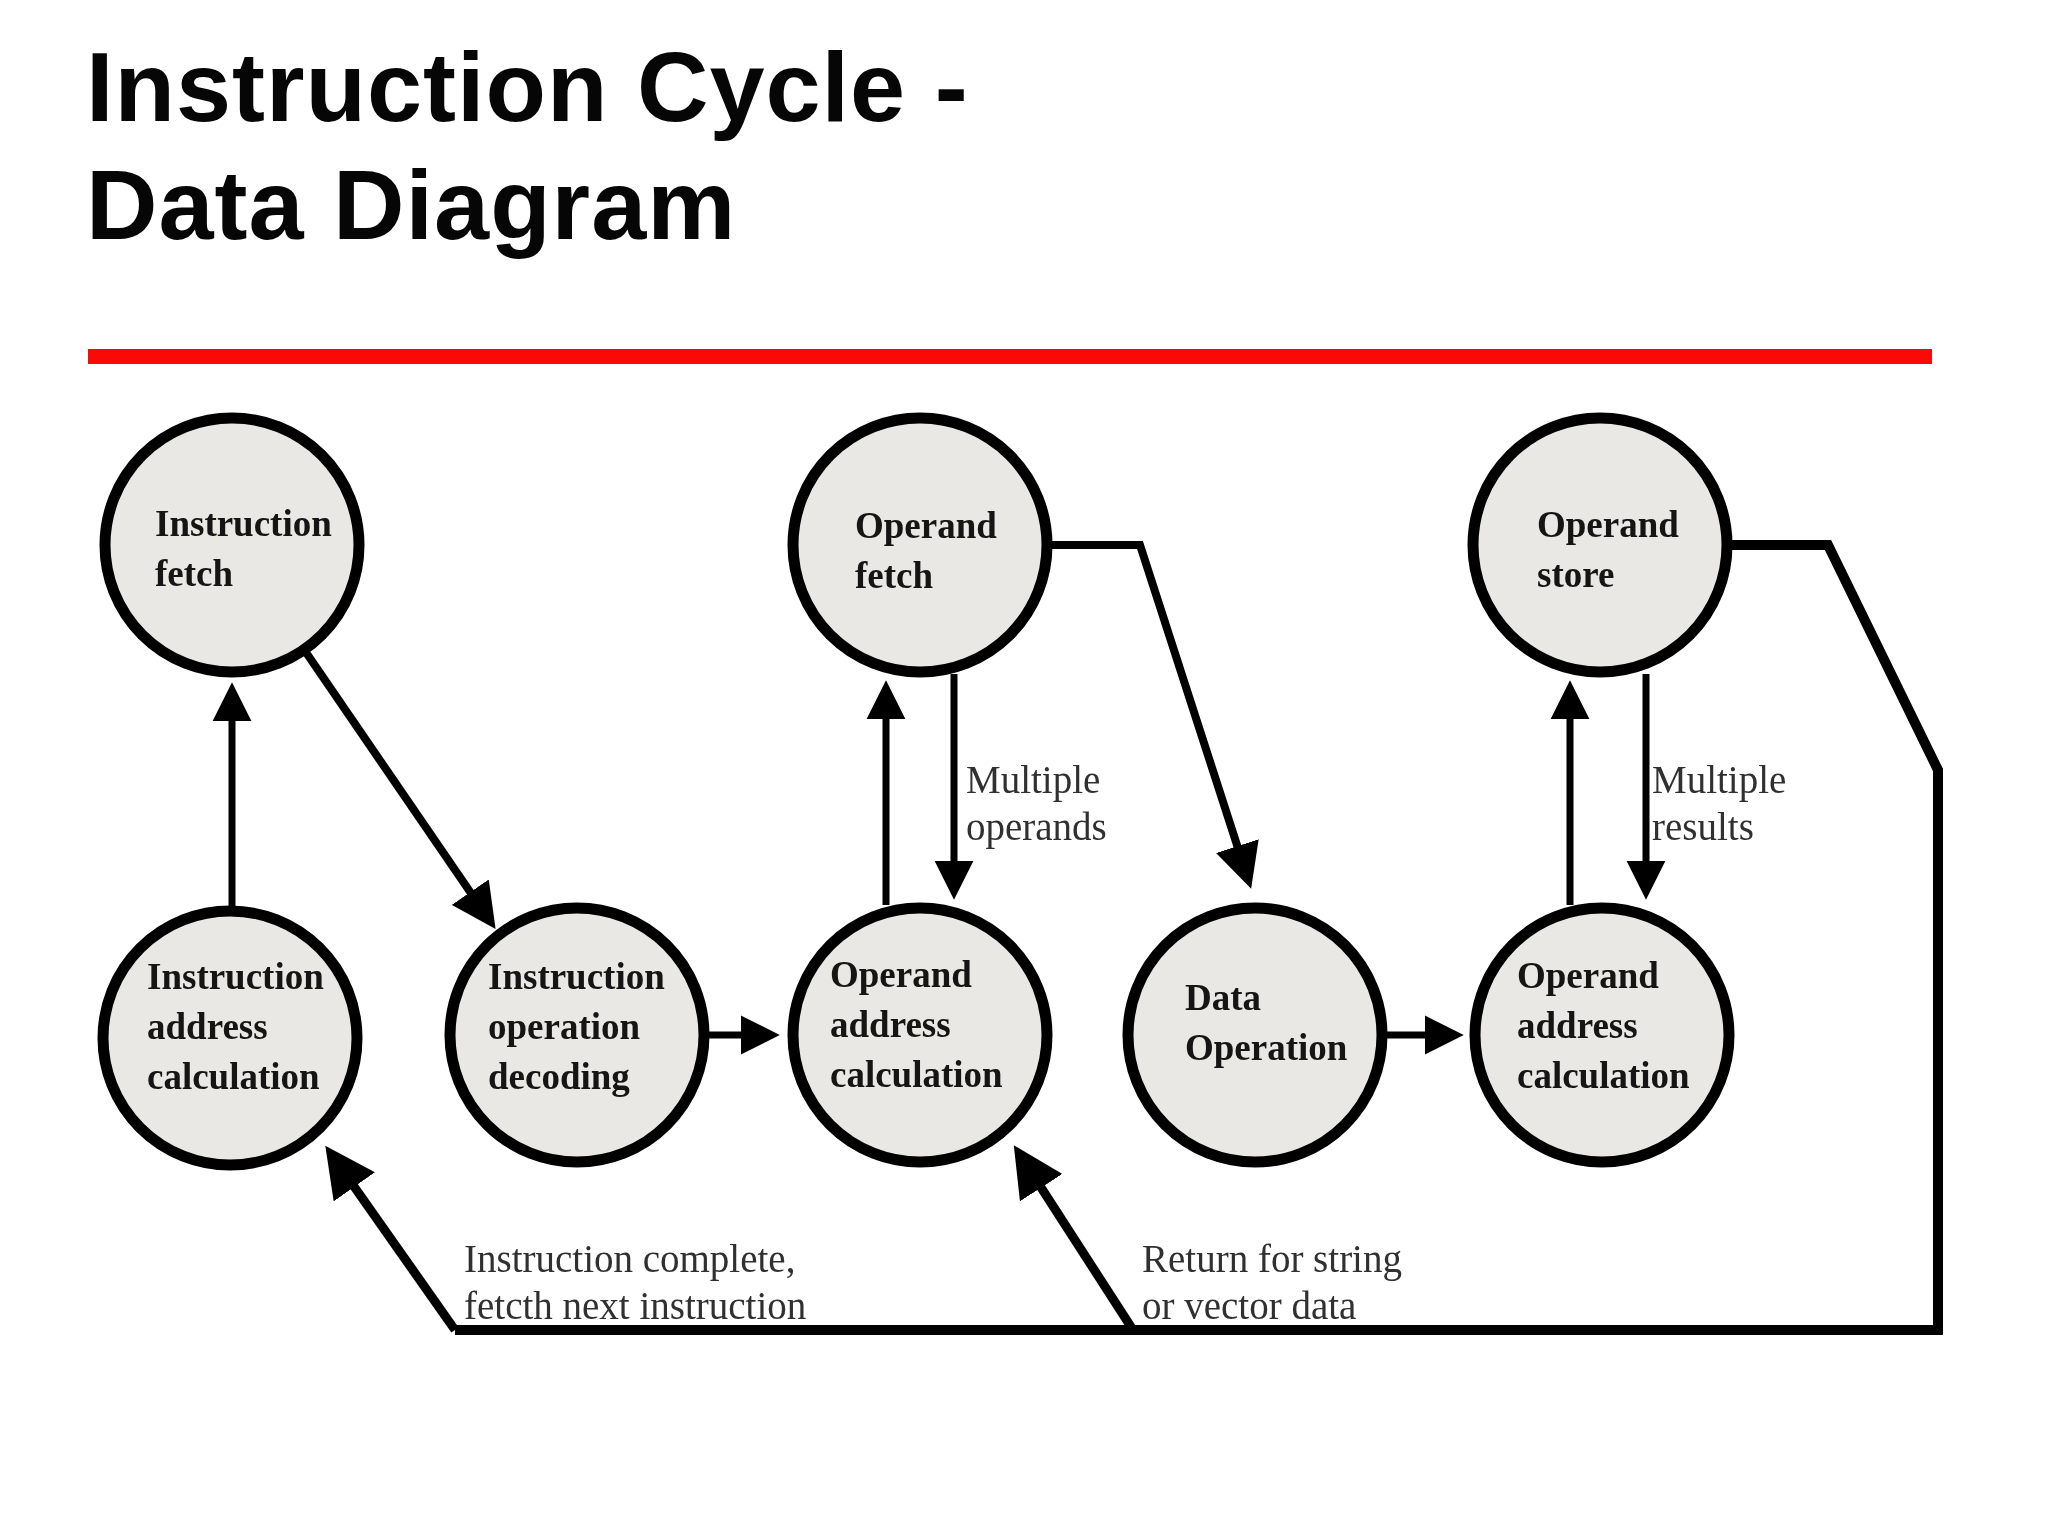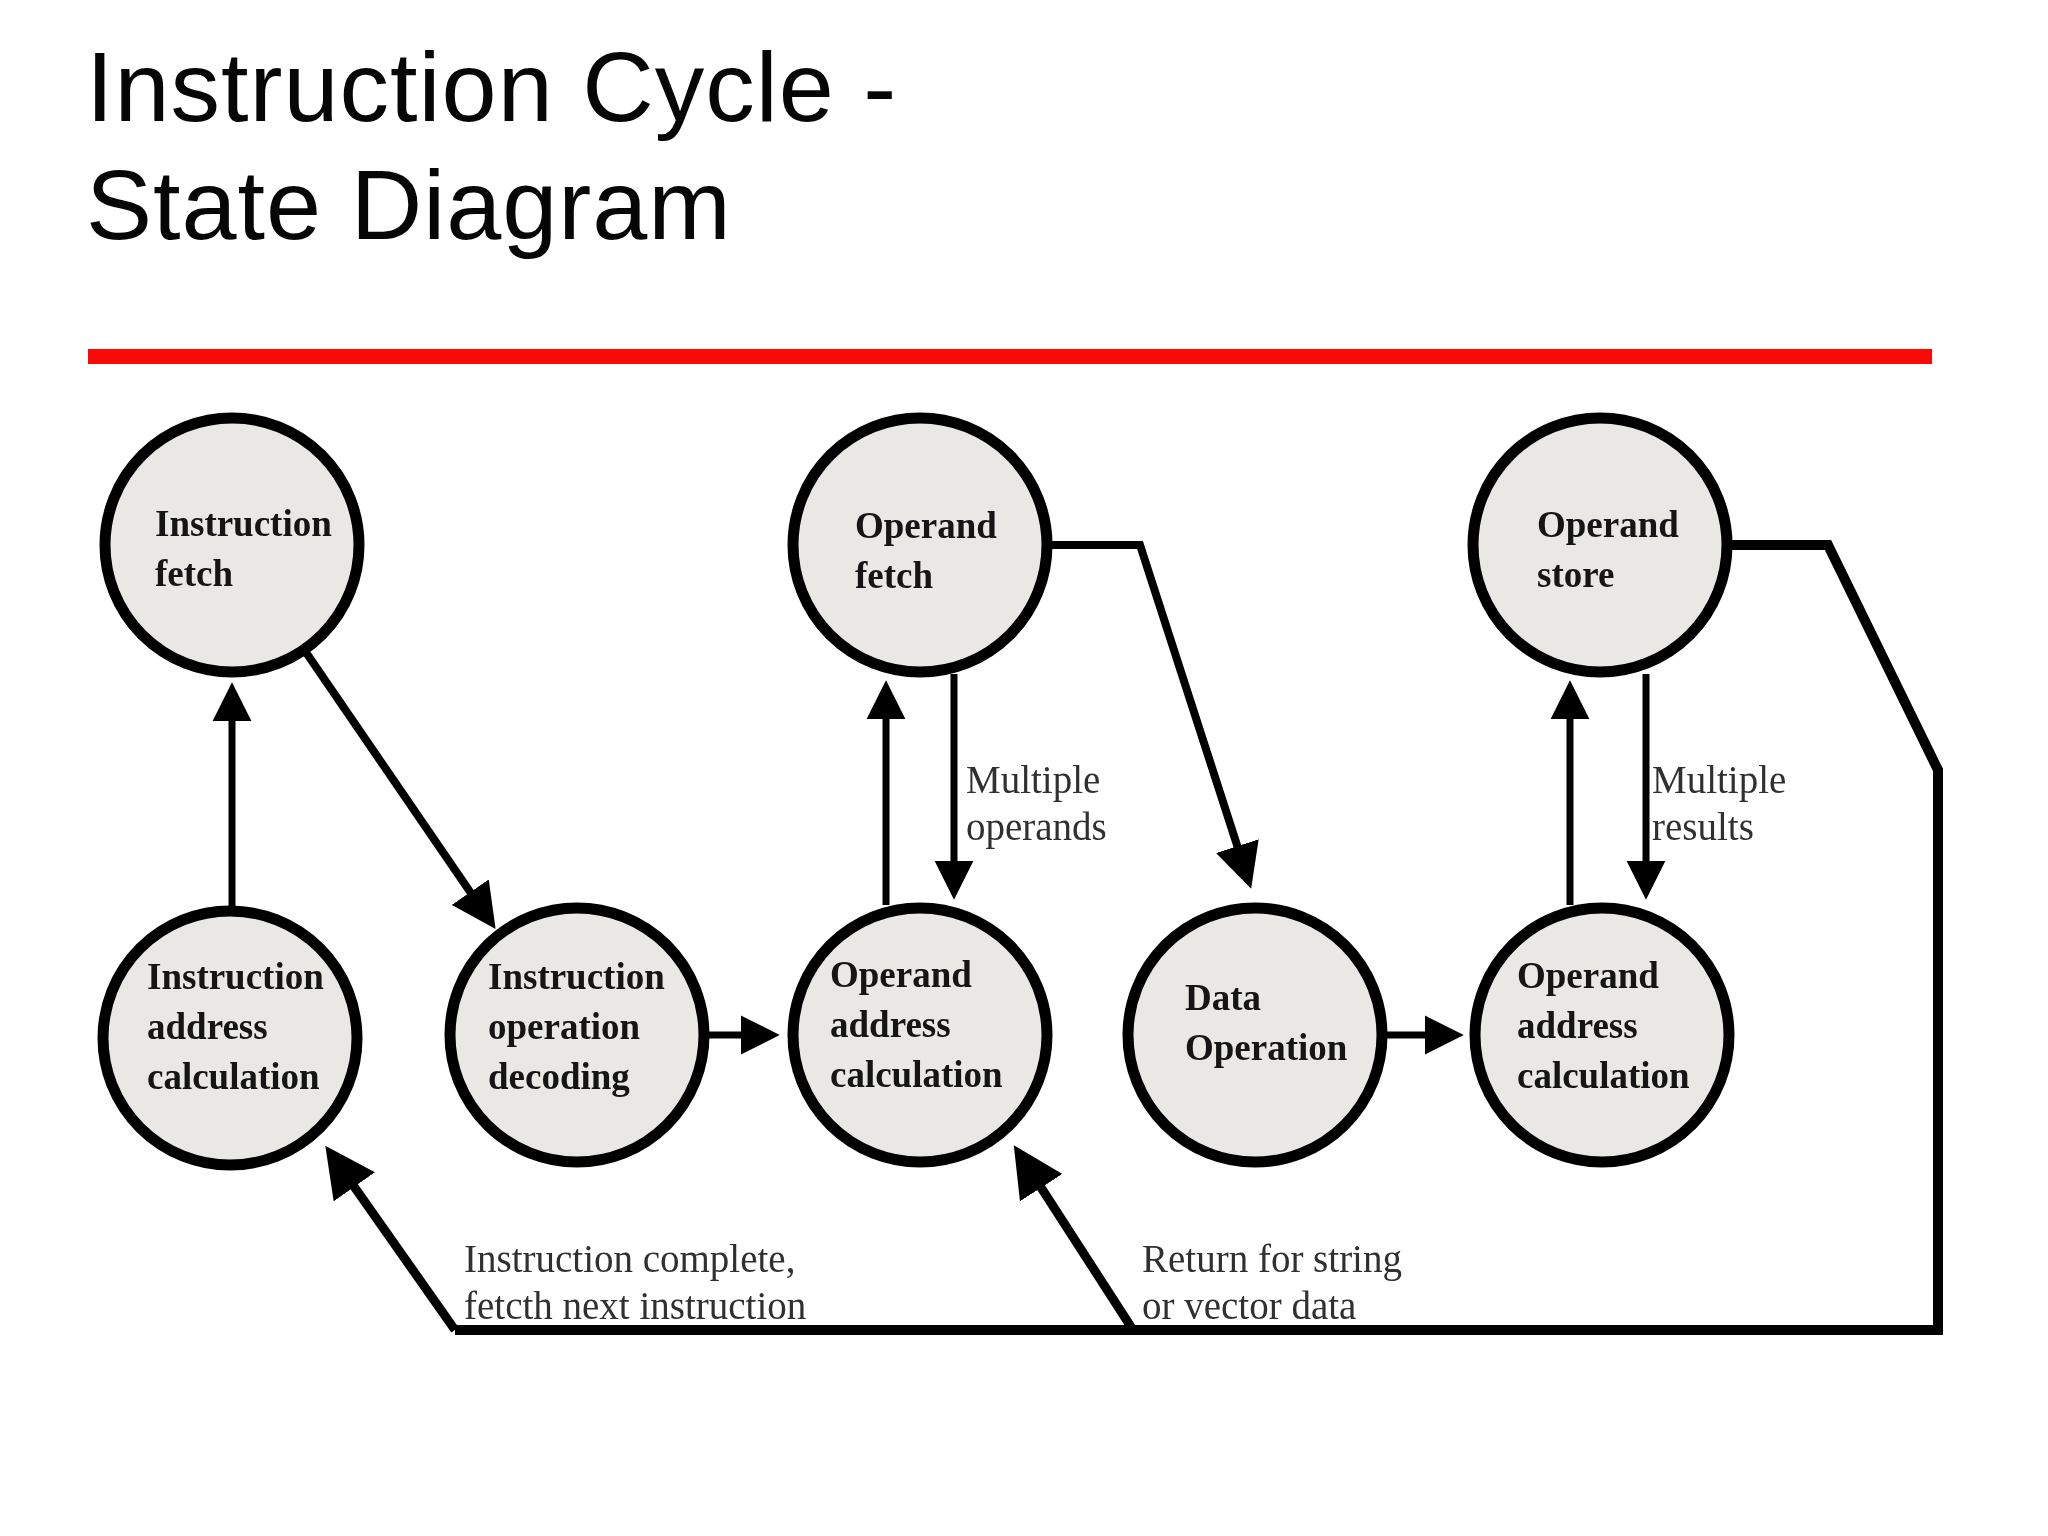--- a/index.html
+++ b/index.html
@@ -10,21 +10,21 @@
     background: #ffffff;
     overflow: hidden;
     font-family: "Liberation Sans", sans-serif;
   }
   .title {
     position: absolute;
     left: 86px;
     top: 28px;
     color: #060606;
     font-family: "Liberation Sans", sans-serif;
-    font-weight: 400;
+    font-weight: 700;
     font-size: 99px;
     line-height: 1.19;
     letter-spacing: 1px;
   }
   .red-rule {
     position: absolute;
     left: 88px;
     top: 349px;
     width: 1844px;
     height: 15px;
@@ -58,21 +58,21 @@
     stroke: #000000;
   }
 </style>
 </head>
 <body>
 
 <div class="slide">
 
   <div class="title">
     <div>Instruction Cycle -</div>
-    <div>State Diagram</div>
+    <div>Data Diagram</div>
   </div>
 
   <div class="red-rule"></div>
 
   <svg class="diagram" viewBox="0 0 2048 1536">
     <defs>
       <marker id="ah" viewBox="0 0 10 10" refX="7" refY="5" markerWidth="5.6" markerHeight="5.6" orient="auto-start-reverse">
         <path d="M0,0 L10,5 L0,10 z" fill="#000000"></path>
       </marker>
     </defs>

